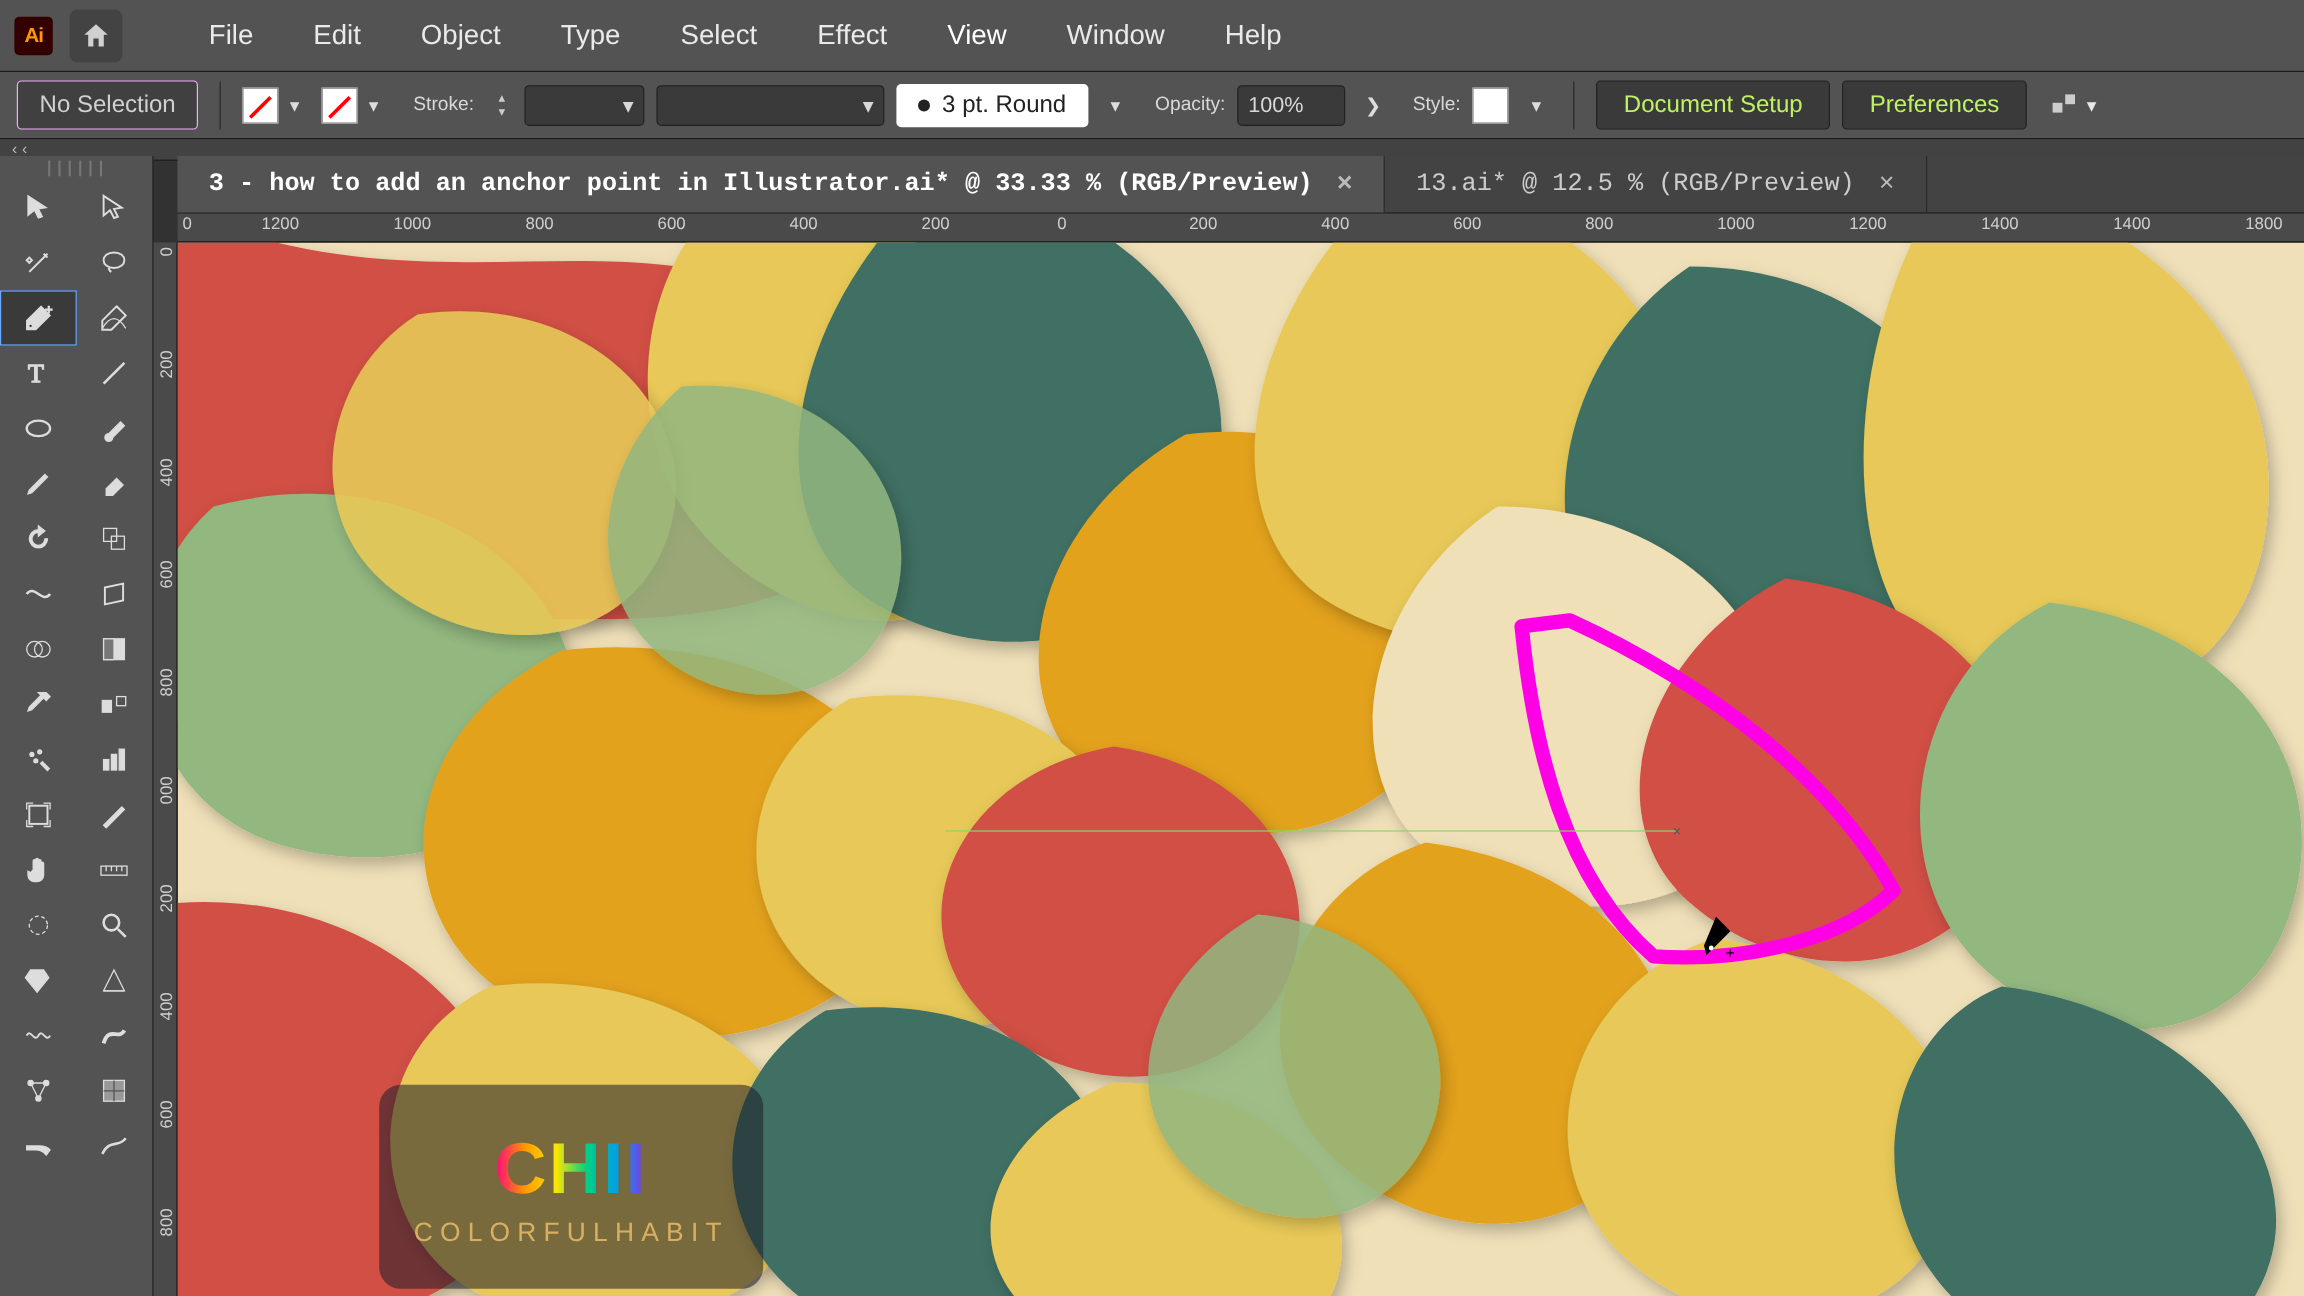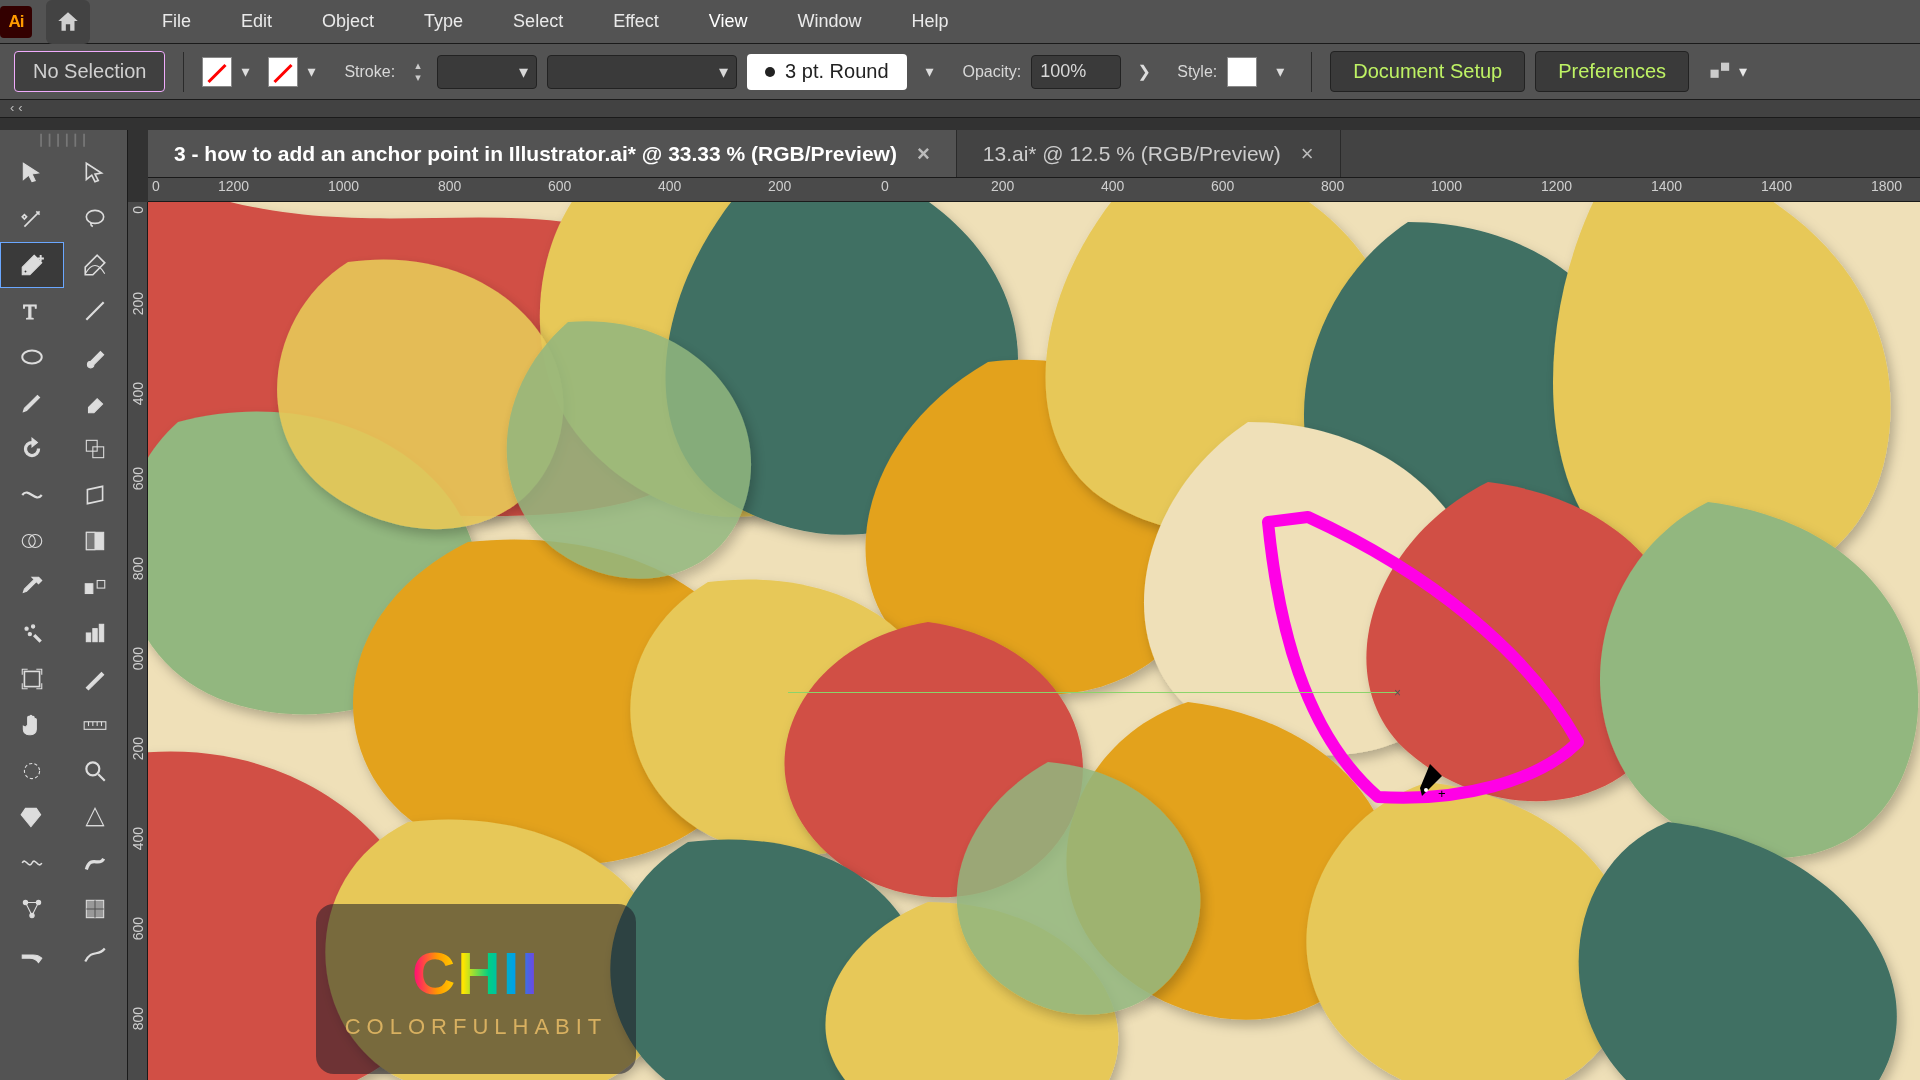--- a/index.html
+++ b/index.html
@@ -1,23 +1,23 @@
 <!DOCTYPE html>
 <html><head>
 <meta charset="utf-8">
 <style>
 * { margin: 0; padding: 0; box-sizing: border-box; }
 body { background: #323232; font-family: "Segoe UI", Arial, sans-serif; color: #e8e8e8; overflow: hidden; width: 1920px; height: 1080px; }
 
 
-.menubar { height: 44px; background: #535353; display: flex; align-items: center; padding: 0 0; gap: 14px; border-bottom: 1px solid #1a1a1a; }
+.menubar { height: 60px; background: #535353; display: flex; align-items: center; padding: 0 12px; gap: 14px; border-bottom: 1px solid #1a1a1a; }
 .app-logo { width: 32px; height: 32px; background: #330000; border-radius: 4px; display: flex; align-items: center; justify-content: center; color: #ff9a00; font-weight: 700; font-size: 17px; letter-spacing: -1px; }
 .home-btn { width: 44px; height: 44px; background: #434343; border-radius: 6px; display: flex; align-items: center; justify-content: center; margin-right: 40px; }
 .home-btn svg { width: 26px; height: 26px; fill: #d0d0d0; }
-.menu-item { color: #eaeaea; font-size: 18px; padding: 6px 18px; cursor: pointer; }
+.menu-item { color: #eaeaea; font-size: 23px; padding: 6px 18px; cursor: pointer; }
 .menu-item.active { color: #fff; }
 
 
 .controlbar { height: 56px; background: #535353; display: flex; align-items: center; padding: 0 14px; gap: 10px; border-bottom: 1px solid #1a1a1a; }
 .status-box { background: #404040; border: 1px solid #f0abfc; border-radius: 4px; padding: 8px 18px; font-size: 20px; color: #d0d0d0; }
 .swatch-combo { display: flex; align-items: center; }
 .swatch { width: 30px; height: 30px; background: #fff; border: 1px solid #888; position: relative; }
 .swatch::after { content: ""; position: absolute; left: 2px; right: 2px; top: 50%; height: 3px; background: #ff0000; transform: rotate(-45deg); }
 .drop-arrow { width: 26px; height: 30px; background: #535353; display: flex; align-items: center; justify-content: center; color: #ddd; }
 .label { font-size: 16px; color: #d8d8d8; margin-left: 10px; }
@@ -29,21 +29,21 @@
 .btn-box { background: #3a3a3a; border: 1px solid #222; border-radius: 4px; padding: 8px 22px; font-size: 20px; color:#bef264; cursor:pointer; }
 .style-swatch { width:30px; height:30px; background:#fff; border:1px solid #888; }
 .icon-arrange { width:28px; height:28px; }
 .sep { width:1px; height:40px; background:#2a2a2a; margin:0 8px; }
 
 
 .collapse-strip { height: 18px; background:#424242; border-bottom:1px solid #1a1a1a; padding-left:10px; color:#bbb; font-size:13px; letter-spacing:4px; }
 
 
 .tabbar { position:absolute; left:148px; right:0; top:130px; height:48px; background:#434343; display:flex; align-items:stretch; border-bottom:1px solid #1a1a1a; }
-.tab { display:flex; align-items:center; gap:14px; padding: 0 26px; font-size:21px; color:#ccc; border-right:1px solid #2a2a2a; cursor:pointer; }
+.tab { display:flex; align-items:center; gap:14px; padding: 0 26px; font-size:21px; color:#ccc; border-right:1px solid #2a2a2a; cursor:pointer;font-family:Liberation Mono, monospace; }
 .tab.active { background:#535353; color:#fff; font-weight:600; }
 .tab-close { font-size:22px; color:#bbb; cursor:pointer; margin-left:6px; }
 
 
 .ruler-h { position:absolute; left:148px; right:0; top:178px; height:24px; background:#4a4a4a; border-bottom:1px solid #1a1a1a; }
 .ruler-tick { position:absolute; top:0; font-size:14px; color:#cfcfcf; }
 .ruler-v { position:absolute; left:128px; top:202px; width:20px; bottom:0; background:#4a4a4a; border-right:1px solid #1a1a1a; }
 .ruler-vtick { position:absolute; left:2px; font-size:14px; color:#cfcfcf; writing-mode: vertical-rl; transform: rotate(180deg); }
 
 

